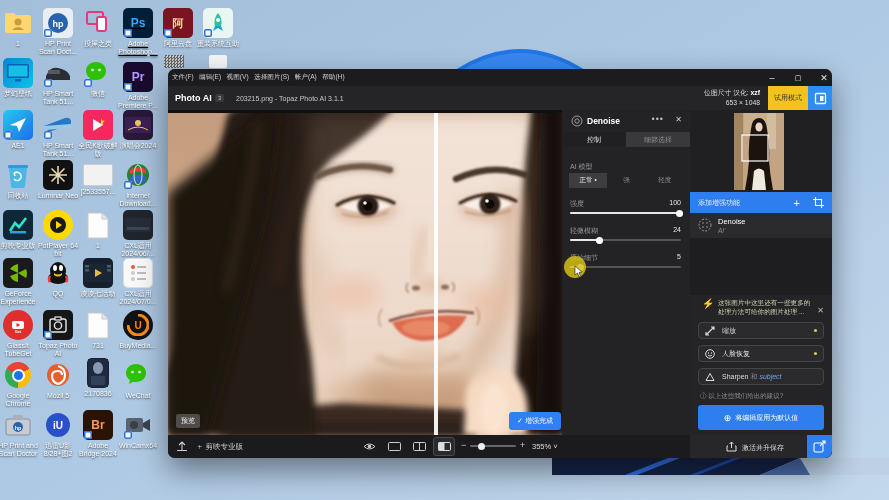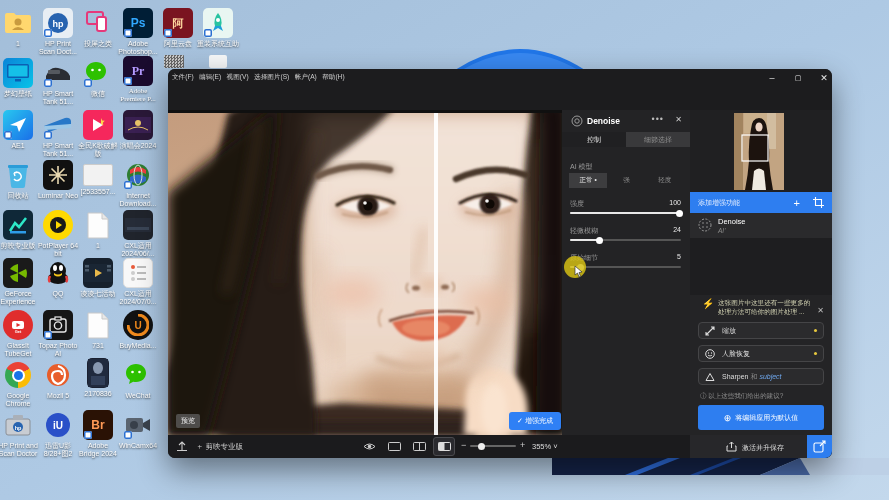--- a/index.html
+++ b/index.html
@@ -141,21 +141,21 @@
     </div>
 <div class="dico" style="left:76px;top:8px;">
       <div class="g" style="background:transparent;">
         <svg width="28" height="28" viewBox="0 0 28 28">
           <rect x="3" y="3" width="16" height="12" rx="2" fill="none" stroke="#e6387a" stroke-width="2"></rect>
           <rect x="13" y="8" width="9" height="14" rx="2" fill="#fff" stroke="#e6387a" stroke-width="2"></rect>
         </svg>
       </div>
       <div class="t">投屏之类</div>
     </div>
-<div class="dico" style="left:116px;top:8px;">
+<div class="dico" style="left:116px;top:8px;text-decoration:underline;">
       <div class="g shortcut" style="background:#001e36;color:#31a8ff;font-size:12px;">Ps</div>
       <div class="t">Adobe<br>Photoshop...</div>
     </div>
 <div class="dico" style="left:156px;top:8px;">
       <div class="g shortcut" style="background:#7a1420;color:#ffd9a0;font-size:11px;">阿</div>
       <div class="t">阿里云盘</div>
     </div>
 <div class="dico" style="left:196px;top:8px;">
       <div class="g shortcut" style="background:#e9f6f2;">
         <svg width="24" height="24" viewBox="0 0 24 24">
@@ -189,21 +189,21 @@
 <div class="dico" style="left:76px;top:58px;">
       <div class="g shortcut" style="background:transparent;">
         <svg width="26" height="26" viewBox="0 0 26 26">
           <path d="M11 2 C5 2 1 6 1 11 c0 3 1.5 5.5 4 7 l-1 4 4.2-2.3 c1 .2 1.8.3 2.8.3 6 0 10-4 10-9 S17 2 11 2 Z" fill="#2dc100"></path>
           <circle cx="7.5" cy="10" r="1.3" fill="#fff"></circle>
           <circle cx="14.5" cy="10" r="1.3" fill="#fff"></circle>
         </svg>
       </div>
       <div class="t">微信</div>
     </div>
-<div class="dico" style="left:116px;top:56px;font-family:Liberation Serif, serif;">
+<div class="dico" style="left:116px;top:62px;">
       <div class="g shortcut" style="background:#1a0b2e;color:#b49bff;font-size:12px;">Pr</div>
       <div class="t">Adobe<br>Premiere P...</div>
     </div>
 <div class="dico" style="left:196px;top:55px;">
       <div class="g" style="background:#f5f7f8;width:18px;height:13px;border-radius:2px;"></div>
     </div>
 <div class="dico" style="left:152px;top:55px;">
       <div class="g" style="background:#bbb;width:20px;height:13px;border-radius:1px;background-image:repeating-conic-gradient(#666 0 25%,#c8c8c8 0 50%);background-size:3px 3px;"></div>
     </div>
 
@@ -484,20 +484,33 @@
       <span>视图(V)</span>
       <span>选择图片(S)</span>
       <span>帐户(A)</span>
       <span>帮助(H)</span>
   </div>
   <div id="winbtns">
       <div>–</div>
       <div style="font-size:7px">▢</div>
       <div>✕</div>
     </div>
+  <div id="titlebar">
+    <div class="brand">Photo AI</div>
+      <div class="badge3">3</div>
+    <div class="doct">203215.png - Topaz Photo AI 3.1.1</div>
+    <div class="sizeinfo">位图尺寸 汉化: <b style="color:#fff">xzf</b><br>653 × 1048</div>
+    <div class="trybtn">试用模式</div>
+    <div class="bluetopbtn">
+        <svg width="13" height="13" viewBox="0 0 13 13">
+          <rect x="1.5" y="1.5" width="10" height="10" rx="1" fill="none" stroke="#fff" stroke-width="1.3"></rect>
+          <rect x="6" y="4" width="3.5" height="5" fill="#fff"></rect>
+        </svg>
+      </div>
+  </div>
 
   <div id="canvas">
     <svg width="397" height="322" viewBox="0 0 397 322">
       <defs>
         <filter id="b10" x="-40%" y="-40%" width="180%" height="180%">
             <feGaussianBlur stdDeviation="10"></feGaussianBlur>
           </filter>
         <filter id="b6" x="-40%" y="-40%" width="180%" height="180%">
             <feGaussianBlur stdDeviation="6"></feGaussianBlur>
           </filter>

